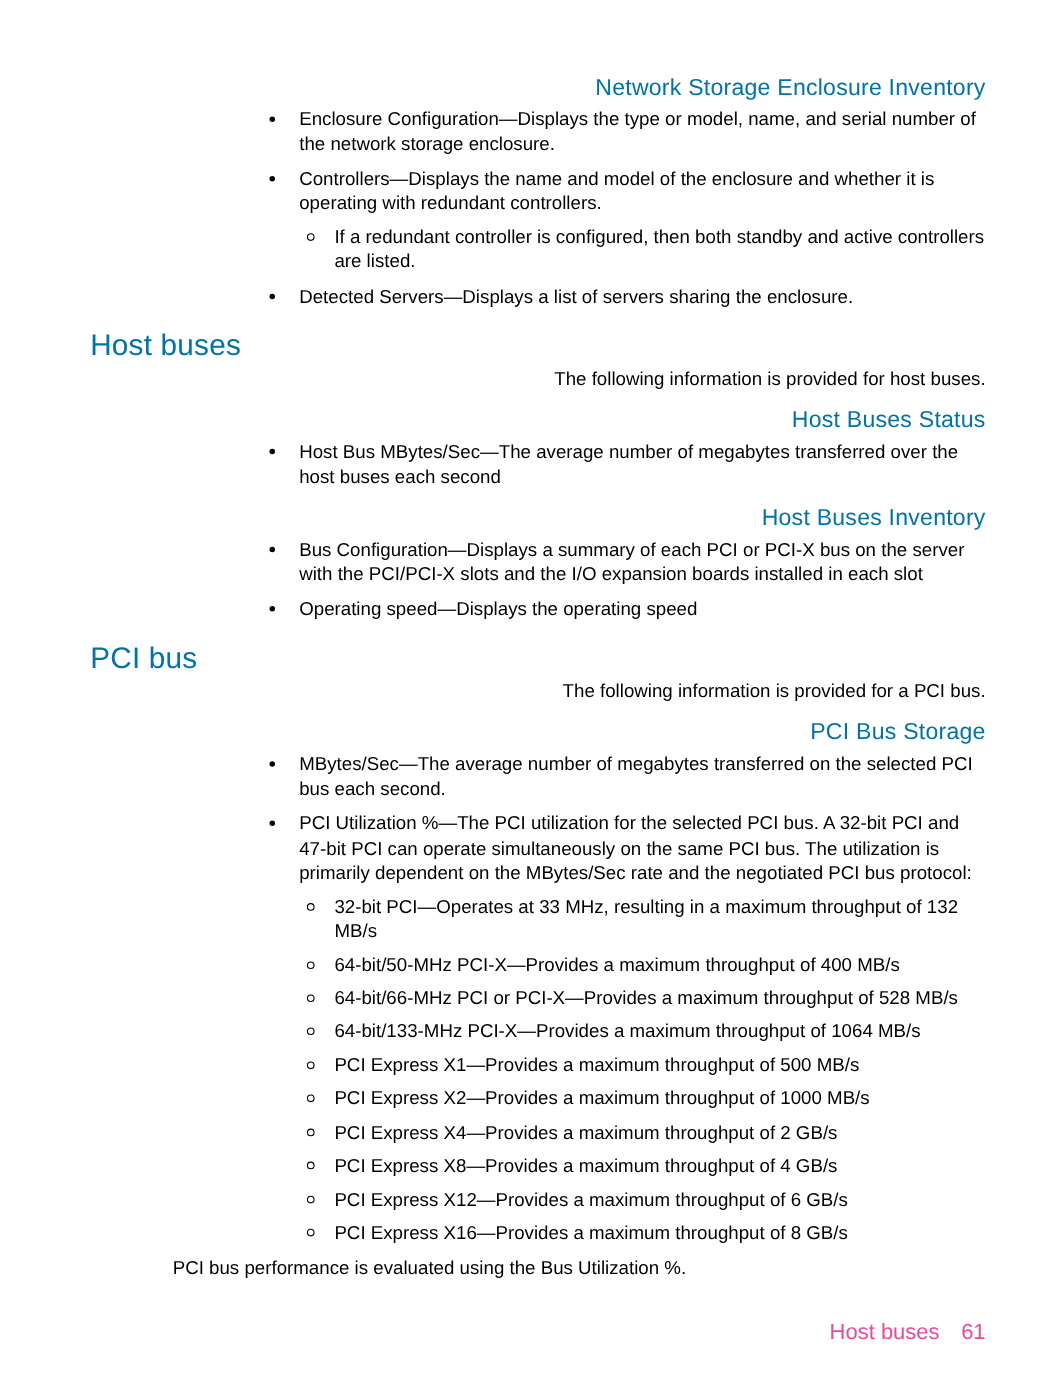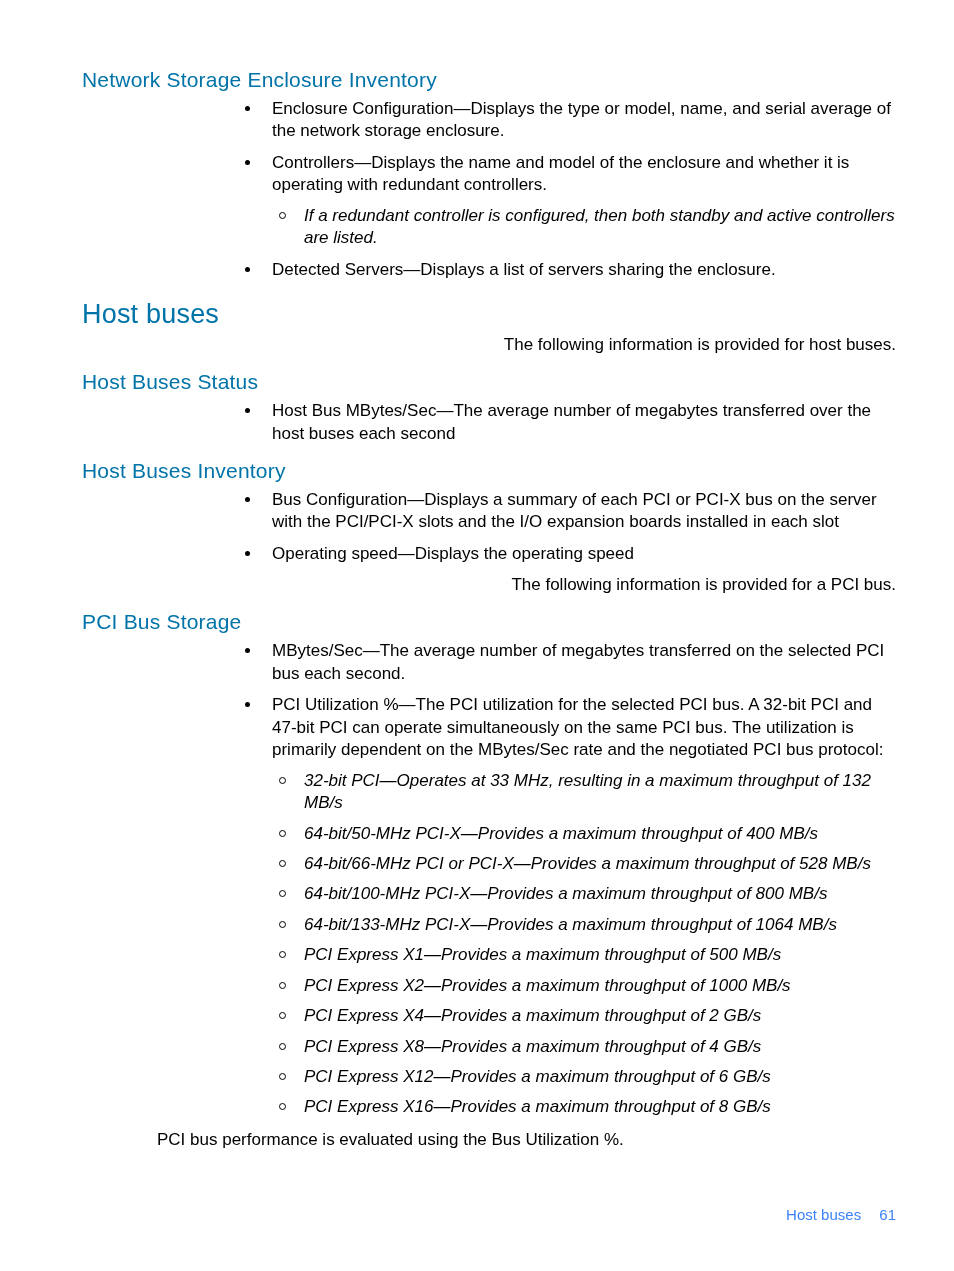--- a/index.html
+++ b/index.html
@@ -25,20 +25,21 @@
     font-size: 27px;
     margin: 18px 0 4px 0;
     letter-spacing: 0.2px;
   }
   h3.subsection {
     color: #0073a8;
     font-weight: 400;
     font-size: 21px;
     margin: 14px 0 6px 0;
     letter-spacing: 0.2px;
+    text-align: right;
   }
   p.intro {
     margin: 4px 0 6px 75px;
     font-size: 17px;
     line-height: 1.3;
     text-align: right;
   }
   p.note {
     margin: 10px 0 6px 75px;
     font-size: 17px;
@@ -63,21 +64,20 @@
     top: 8px;
     width: 5px;
     height: 5px;
     background: #000;
     border-radius: 50%;
   }
   ul.level2 {
     list-style: none;
     margin: 8px 0 0 0;
     padding: 0 0 0 0;
-    font-style: italic;
   }
   ul.level2 > li {
     position: relative;
     font-size: 17px;
     line-height: 1.32;
     margin: 0 0 8px 0;
     padding-left: 32px;
   }
   ul.level2 > li::before {
     content: "";
@@ -87,35 +87,35 @@
     width: 5px;
     height: 5px;
     border: 1px solid #000;
     border-radius: 50%;
     background: #fff;
   }
   .footer {
     position: absolute;
     bottom: 48px;
     right: 58px;
-    font-size: 15px;
-    color: #3b82f6;
+    font-size: 20px;
+    color: #ec4899;
   }
   .footer .pnum {
     margin-left: 14px;
   }
 </style>
 </head>
 <body>
 
 <div class="page">
 
   <h3 class="subsection">Network Storage Enclosure Inventory</h3>
   <ul class="level1">
-    <li><span>Enclosure Configuration—Displays the type or model, name, and serial average of the network storage enclosure.</span></li>
+    <li><span>Enclosure Configuration—Displays the type or model, name, and serial number of the network storage enclosure.</span></li>
     <li>
       <span>Controllers—Displays the name and model of the enclosure and whether it is operating with redundant controllers.</span>
       <ul class="level2">
         <li><span>If a redundant controller is configured, then both standby and active controllers are listed.</span></li>
       </ul>
     </li>
     <li><span>Detected Servers—Displays a list of servers sharing the enclosure.</span></li>
   </ul>
 
   <h2 class="section">Host buses</h2>
@@ -125,32 +125,32 @@
   <ul class="level1">
     <li><span>Host Bus MBytes/Sec—The average number of megabytes transferred over the host buses each second</span></li>
   </ul>
 
   <h3 class="subsection">Host Buses Inventory</h3>
   <ul class="level1">
     <li><span>Bus Configuration—Displays a summary of each PCI or PCI-X bus on the server with the PCI/PCI-X slots and the I/O expansion boards installed in each slot</span></li>
     <li><span>Operating speed—Displays the operating speed</span></li>
   </ul>
 
+  <h2 class="section">PCI bus</h2>
   <p class="intro">The following information is provided for a PCI bus.</p>
 
   <h3 class="subsection">PCI Bus Storage</h3>
   <ul class="level1">
     <li><span>MBytes/Sec—The average number of megabytes transferred on the selected PCI bus each second.</span></li>
     <li>
       <span>PCI Utilization %—The PCI utilization for the selected PCI bus. A 32-bit PCI and 47-bit PCI can operate simultaneously on the same PCI bus. The utilization is primarily dependent on the MBytes/Sec rate and the negotiated PCI bus protocol:</span>
       <ul class="level2">
         <li><span>32-bit PCI—Operates at 33 MHz, resulting in a maximum throughput of 132 MB/s</span></li>
         <li><span>64-bit/50-MHz PCI-X—Provides a maximum throughput of 400 MB/s</span></li>
         <li><span>64-bit/66-MHz PCI or PCI-X—Provides a maximum throughput of 528 MB/s</span></li>
-        <li><span>64-bit/100-MHz PCI-X—Provides a maximum throughput of 800 MB/s</span></li>
         <li><span>64-bit/133-MHz PCI-X—Provides a maximum throughput of 1064 MB/s</span></li>
         <li><span>PCI Express X1—Provides a maximum throughput of 500 MB/s</span></li>
         <li><span>PCI Express X2—Provides a maximum throughput of 1000 MB/s</span></li>
         <li><span>PCI Express X4—Provides a maximum throughput of 2 GB/s</span></li>
         <li><span>PCI Express X8—Provides a maximum throughput of 4 GB/s</span></li>
         <li><span>PCI Express X12—Provides a maximum throughput of 6 GB/s</span></li>
         <li><span>PCI Express X16—Provides a maximum throughput of 8 GB/s</span></li>
       </ul>
     </li>
   </ul>

